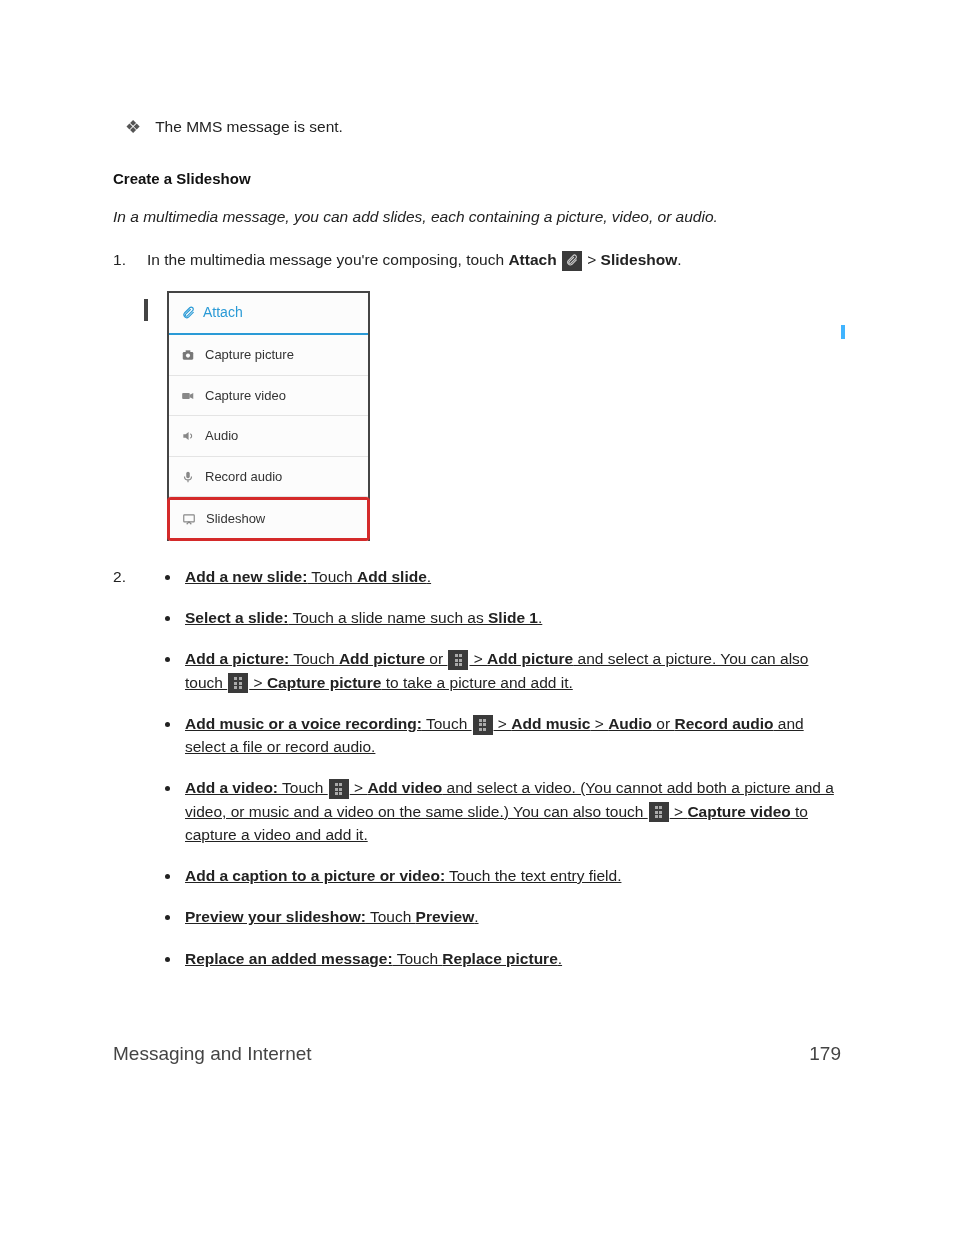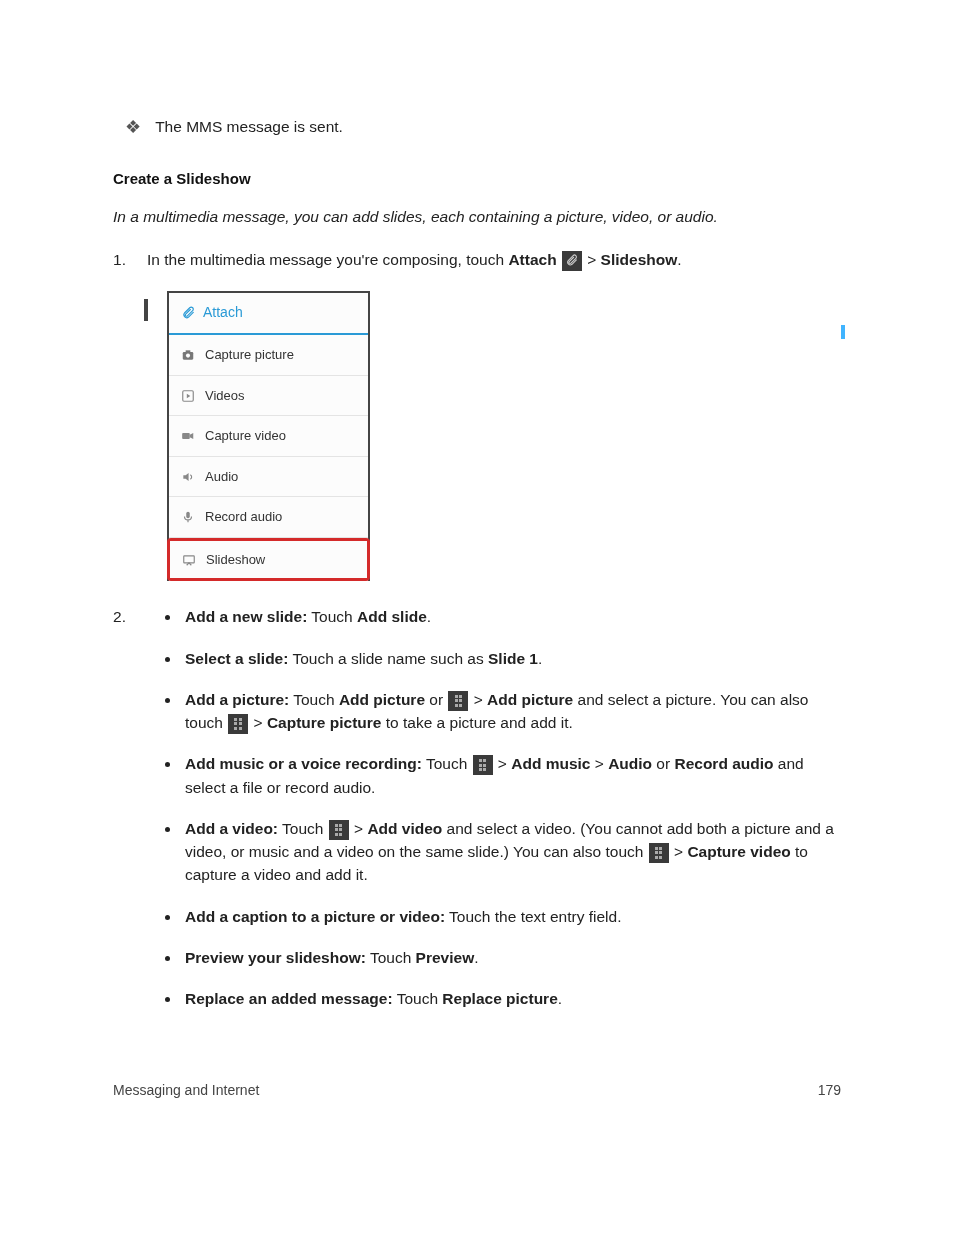--- a/index.html
+++ b/index.html
@@ -55,20 +55,21 @@
     top: 0;
   }
   ul {
     list-style: disc;
     padding-left: 34px;
     margin: 14px 0 0 0;
   }
   ul > li {
     margin-bottom: 18px;
     padding-left: 4px;
+    text-decoration: underline;
   }
   .bold { font-weight: bold; }
   .icon-inline {
     display: inline-flex;
     vertical-align: middle;
     width: 20px;
     height: 20px;
     background: #3a3a3a;
     align-items: center;
     justify-content: center;
@@ -124,21 +125,21 @@
   }
   .ps-item-last {
     display:flex; align-items:center; gap:10px;
     padding: 9px 12px;
     color:#333;
     background:#fcfcfc;
   }
   .mi { width:14px; height:14px; display:inline-flex; }
   .footer {
     display:flex; justify-content:space-between;
-    font-size:14px;
+    font-size:19px;
     color:#444;
     margin-top: 70px;
   }
   .left-border-edge {
     position: absolute;
     left:-3px; top:8px; width:4px; height:22px;
     background:#444;
   }
 </style>
 </head>
@@ -179,29 +180,20 @@
                   <rect x="3" y="7" width="18" height="13" rx="2" fill="#777"></rect>
                   <circle cx="12" cy="13" r="3.5" fill="#fcfcfc"></circle>
                   <rect x="8" y="4" width="8" height="4" fill="#777"></rect>
                 </svg>
               </span>
             <span>Capture picture</span>
           </div>
           <div class="ps-item">
             <span class="mi">
                 <svg viewBox="0 0 24 24">
-                  <rect x="3" y="3" width="18" height="18" rx="2" fill="none" stroke="#888" stroke-width="2"></rect>
-                  <path d="M10 8l6 4-6 4z" fill="#888"></path>
-                </svg>
-              </span>
-            <span>Videos</span>
-          </div>
-          <div class="ps-item">
-            <span class="mi">
-                <svg viewBox="0 0 24 24">
                   <rect x="2" y="7" width="13" height="10" rx="1.5" fill="#888"></rect>
                   <path d="M15 10l6-3v10l-6-3z" fill="#888"></path>
                 </svg>
               </span>
             <span>Capture video</span>
           </div>
           <div class="ps-item">
             <span class="mi">
                 <svg viewBox="0 0 24 24">
                   <path d="M4 9h4l5-4v14l-5-4H4z" fill="#888"></path>

